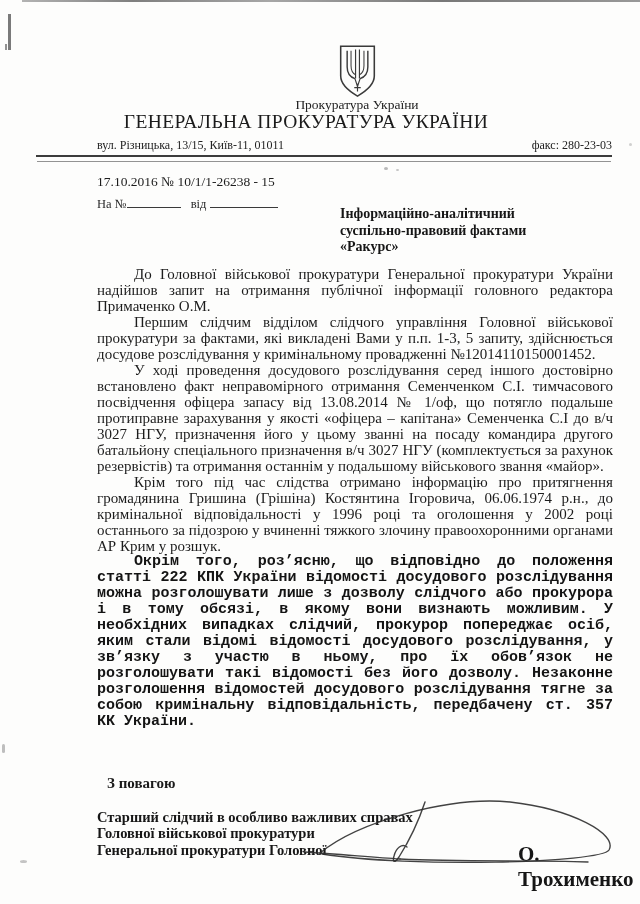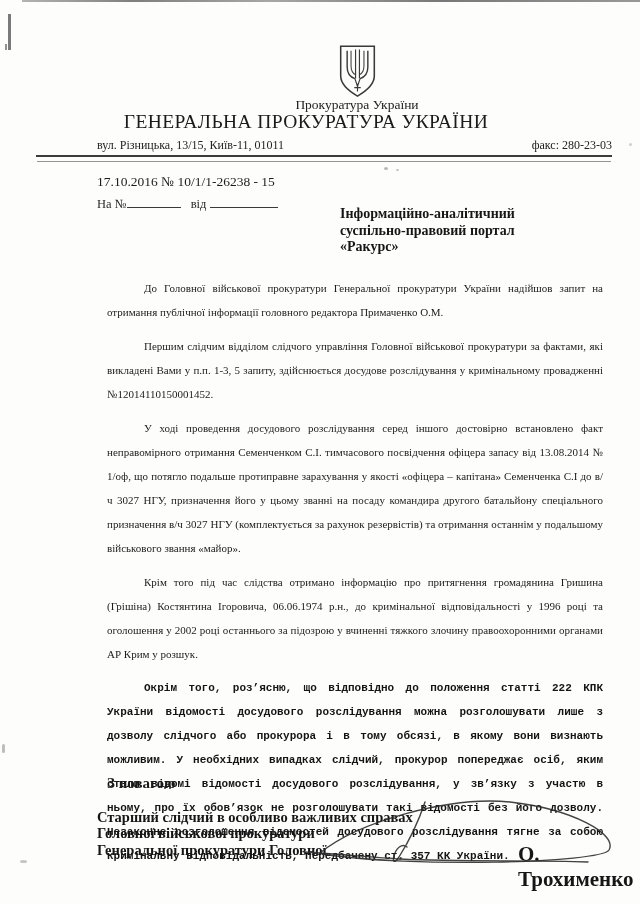--- a/index.html
+++ b/index.html
@@ -41,22 +41,22 @@
   .ref{position:absolute;left:97px;top:174px;font-size:13.5px;color:#1d1d1d;}
   .reply{position:absolute;left:97px;top:196px;font-size:12.5px;color:#2a2a2a;}
   .blank{display:inline-block;border-bottom:1px solid #3a3a3a;height:11px;vertical-align:baseline;}
   .blank.b1{width:54px;margin-right:10px;}
   .blank.b2{width:68px;margin-left:4px;}
 
   .addressee{position:absolute;left:340px;top:206px;width:240px;
     font-weight:bold;font-size:14px;line-height:16.6px;color:#161616;}
 
   .body-block{position:absolute;left:97px;top:266px;width:516px;}
-  .body-block p{margin:10px;text-indent:37px;text-align:justify;
-    font-size:11px;line-height:24px;color:#1c1c1c;}
+  .body-block p{margin:0;text-indent:37px;text-align:justify;
+    font-size:15px;line-height:16px;color:#1c1c1c;}
   .body-block p.bold{font-weight:bold;color:#141414;font-family:Liberation Mono, monospace;}
 
   .closing{position:absolute;left:107px;top:775px;font-size:15px;font-weight:600;color:#1a1a1a;}
   .signer{position:absolute;left:97px;top:809px;font-size:14.5px;font-weight:600;
     line-height:16.3px;color:#161616;}
   .signer-name{position:absolute;left:518px;top:842px;width:110px;font-size:21px;
     font-weight:600;color:#161616;}
 
   .signature-svg{position:absolute;left:280px;top:790px;width:350px;height:100px;}
   .signature-svg path{fill:none;stroke:#2e2e2e;stroke-width:1.4;stroke-linecap:round;opacity:.9;}
@@ -94,21 +94,21 @@
   </div>
   <div class="rule"></div>
 
   <div class="ref">17.10.2016 № 10/1/1-26238 - 15</div>
   <div class="reply">
     <span>На №</span><span class="blank b1"></span><span>від</span><span class="blank b2"></span>
   </div>
 
   <div class="addressee">
     <div>Інформаційно-аналітичний</div>
-    <div>суспільно-правовий портал</div>
+    <div>суспільно-правовий фактами</div>
     <div>«Ракурс»</div>
   </div>
 
   <div class="body-block">
     <p>До Головної військової прокуратури Генеральної прокуратури України надійшов запит на отримання публічної інформації головного редактора Примаченко О.М.</p>
     <p>Першим слідчим відділом слідчого управління Головної військової прокуратури за фактами, які викладені Вами у п.п. 1-3, 5 запиту, здійснюється досудове розслідування у кримінальному провадженні №12014110150001452.</p>
     <p>У ході проведення досудового розслідування серед іншого достовірно встановлено факт неправомірного отримання Семенченком С.І. тимчасового посвідчення офіцера запасу від 13.08.2014 № 1/оф, що потягло подальше протиправне зарахування у якості «офіцера – капітана» Семенченка С.І до в/ч 3027 НГУ, призначення його у цьому званні на посаду командира другого батальйону спеціального призначення в/ч 3027 НГУ (комплектується за рахунок резервістів) та отримання останнім у подальшому військового звання «майор».</p>
     <p>Крім того під час слідства отримано інформацію про притягнення громадянина Гришина (Грішіна) Костянтина Ігоровича, 06.06.1974 р.н., до кримінальної відповідальності у 1996 році та оголошення у 2002 році останнього за підозрою у вчиненні тяжкого злочину правоохоронними органами АР Крим у розшук.</p>
     <p class="bold">Окрім того, роз’ясню, що відповідно до положення статті 222 КПК України відомості досудового розслідування можна розголошувати лише з дозволу слідчого або прокурора і в тому обсязі, в якому вони визнають можливим. У необхідних випадках слідчий, прокурор попереджає осіб, яким стали відомі відомості досудового розслідування, у зв’язку з участю в ньому, про їх обов’язок не розголошувати такі відомості без його дозволу. Незаконне розголошення відомостей досудового розслідування тягне за собою кримінальну відповідальність, передбачену ст. 357 КК України.</p>
   </div>

